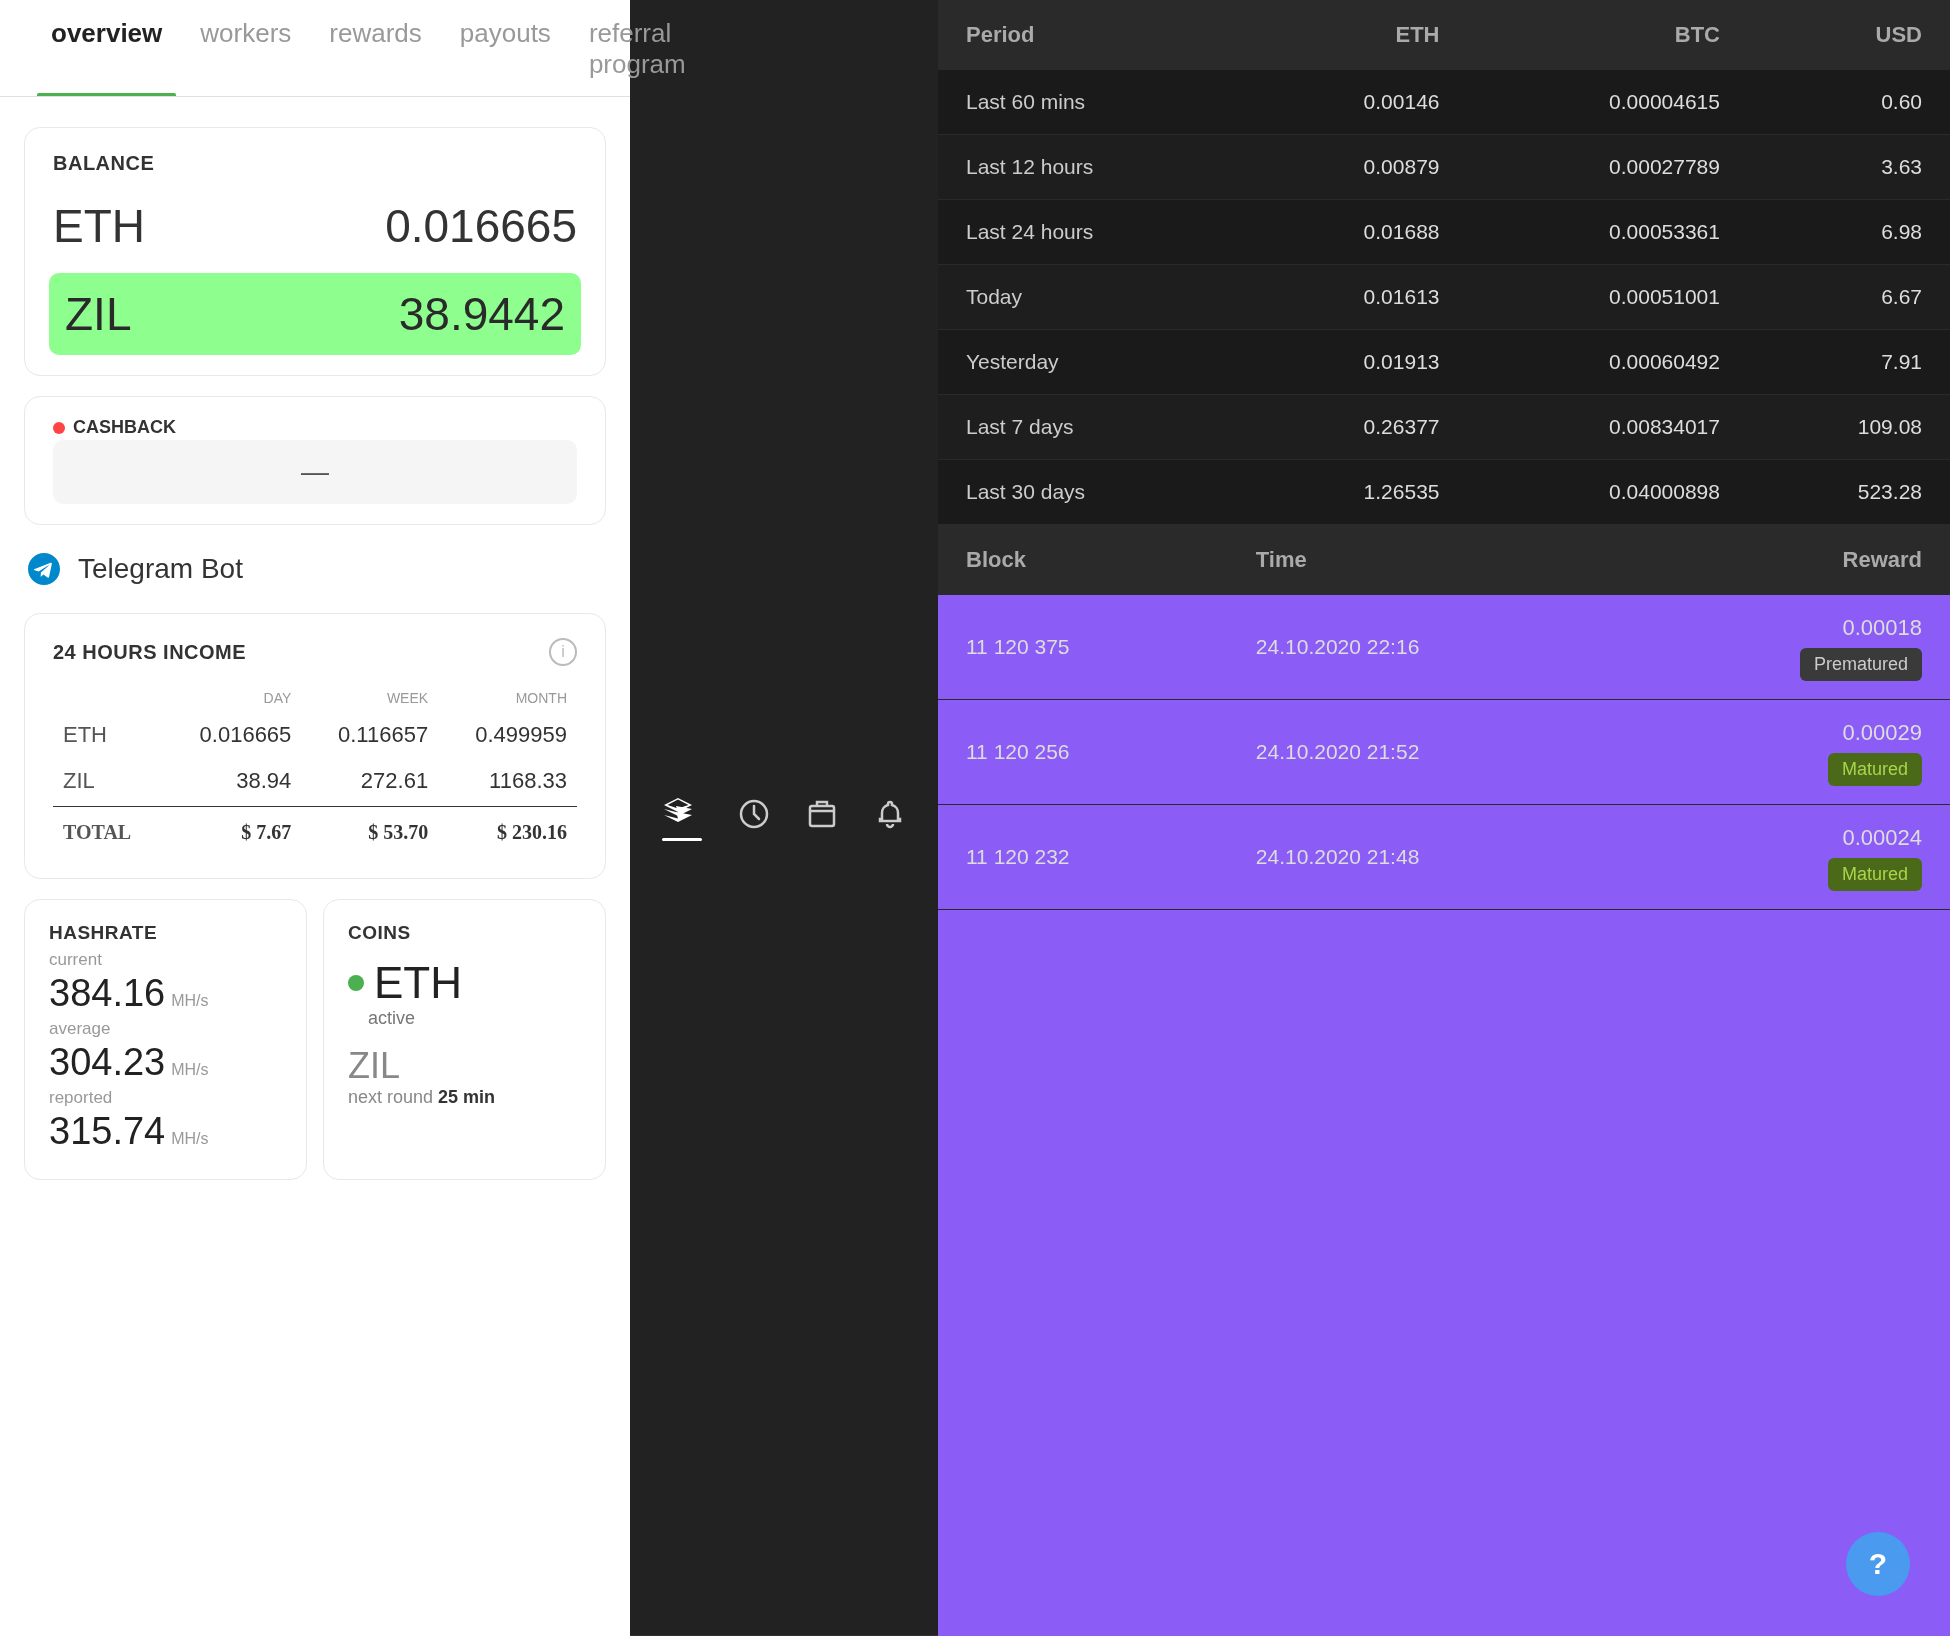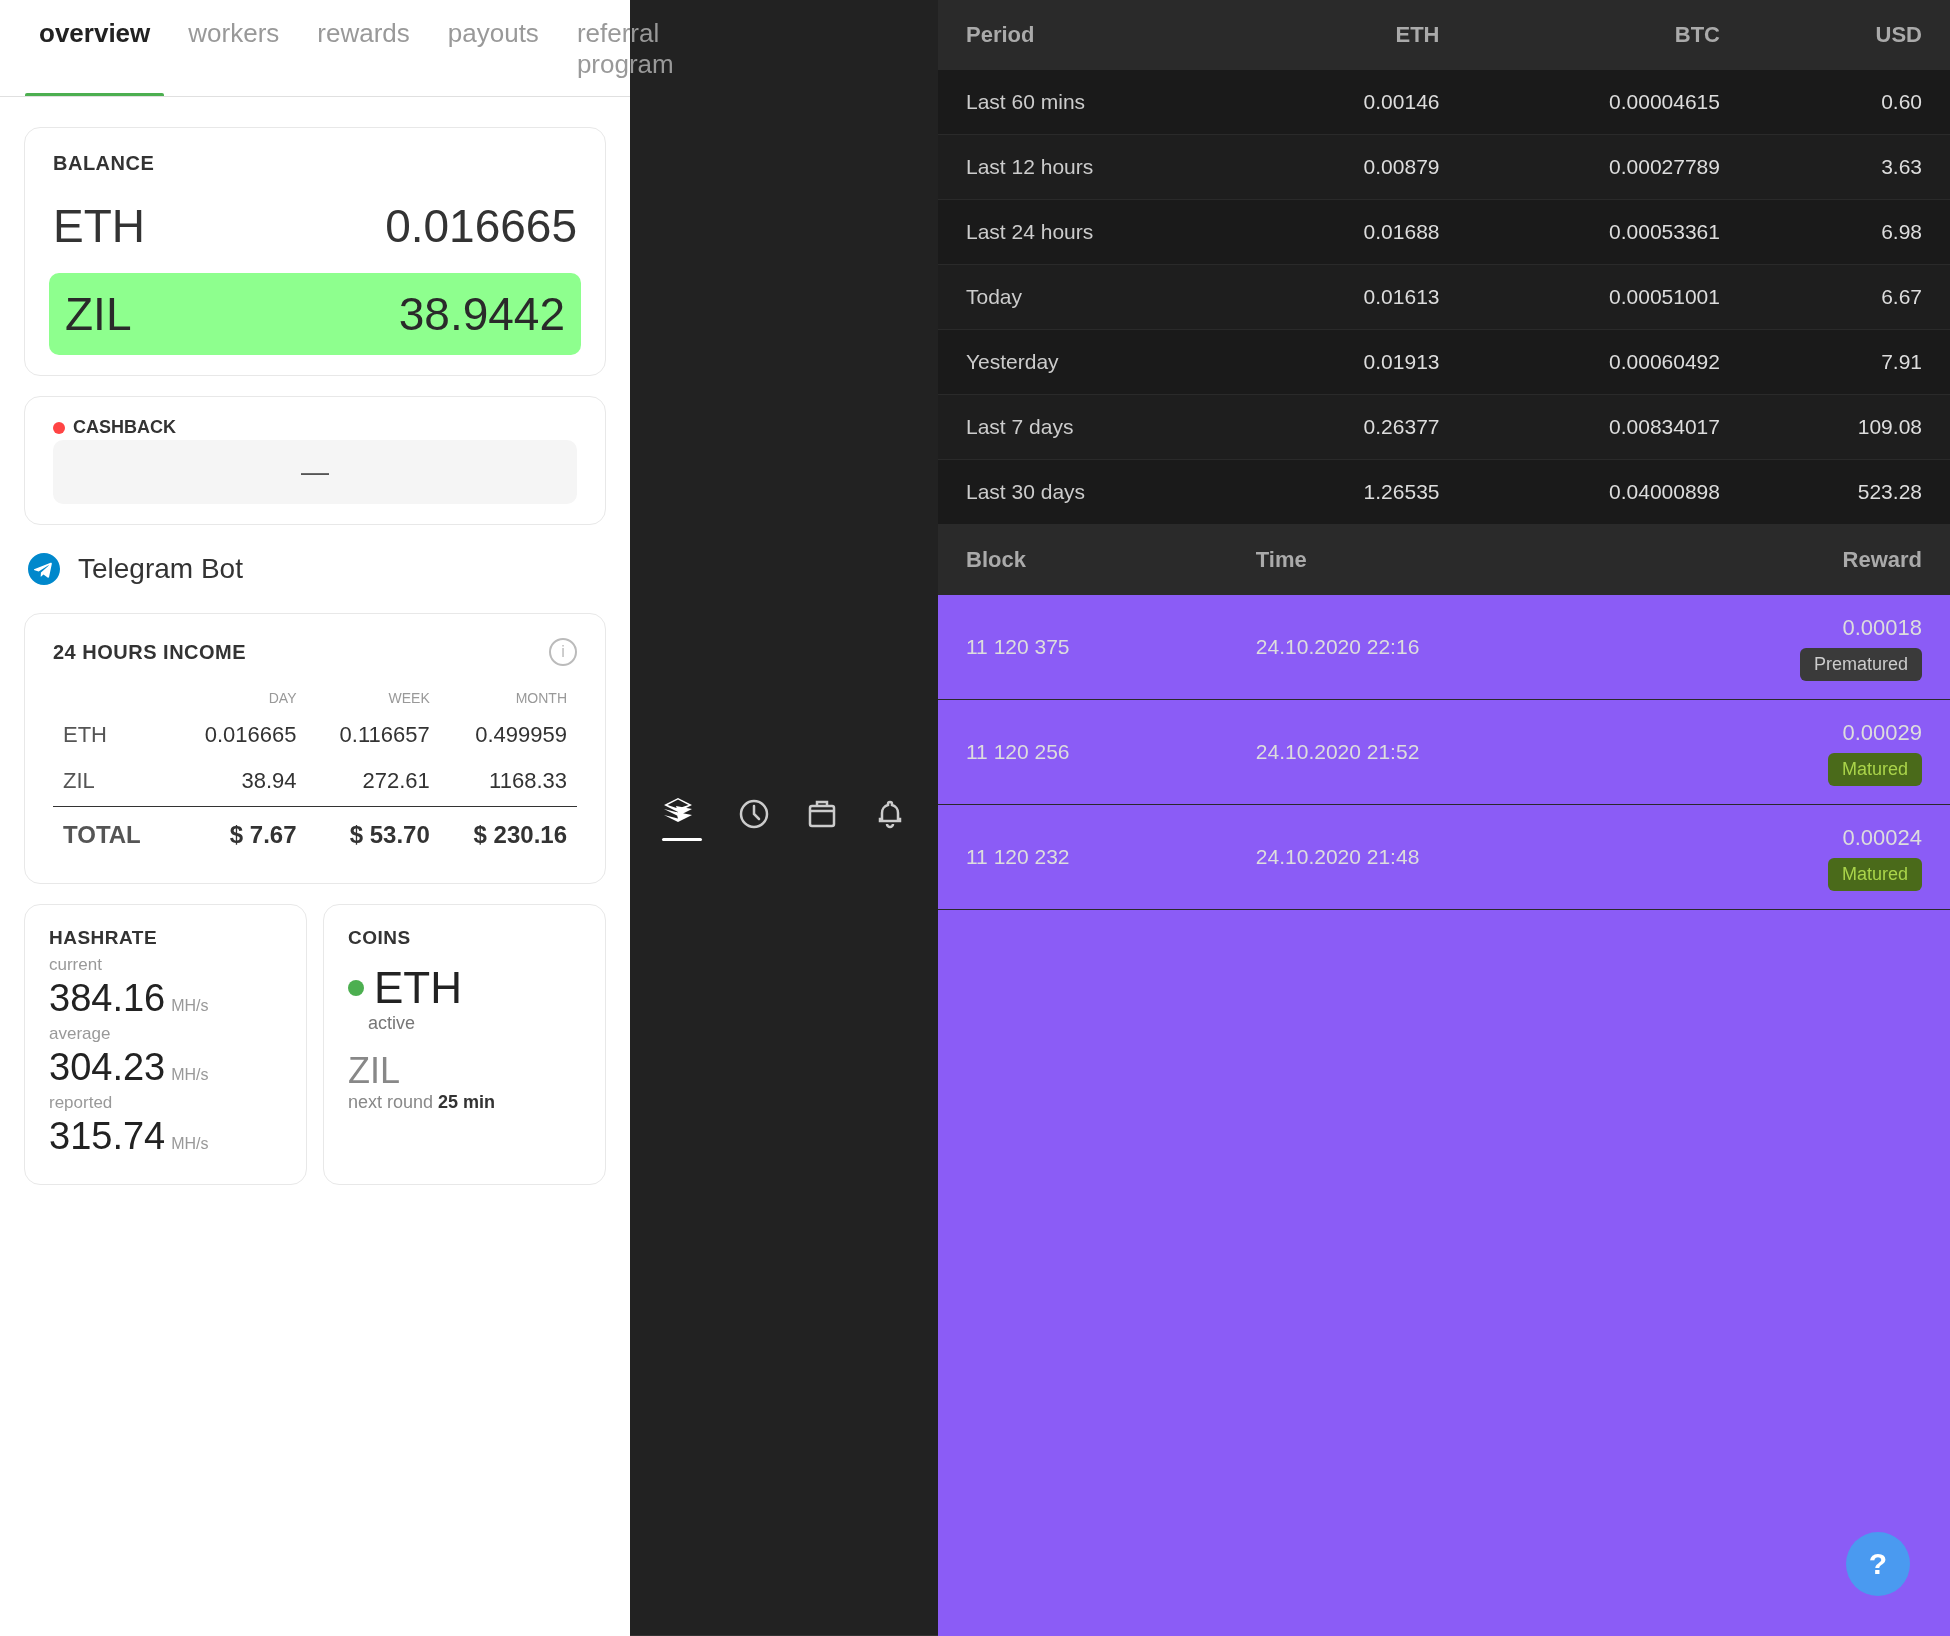--- a/index.html
+++ b/index.html
@@ -19,21 +19,21 @@
       background: #fff;
       display: flex;
       flex-direction: column;
       padding: 0;
     }
 
     
     .nav-tabs {
       display: flex;
       border-bottom: 1px solid #e0e0e0;
-      padding: 0 25px;
+      padding: 0 37px;
       gap: 10px;
     }
     .nav-tab {
       padding: 18px 14px 16px;
       font-size: 26px;
       color: #999;
       cursor: pointer;
       position: relative;
       font-weight: 400;
     }
@@ -212,22 +212,23 @@
       text-align: left;
       font-weight: 500;
       color: #555;
     }
     .income-table tr.zil-row td {
       border-bottom: 1.5px solid #333;
       padding-bottom: 12px;
     }
     .income-table tr.total-row td {
       font-weight: 600;
-      font-size: 24px;
+      font-size: 20px;
       padding-top: 14px;
+      font-family: Liberation Serif, serif;
     }
 
     
     .bottom-cards {
       display: flex;
       gap: 16px;
     }
     .hashrate-card {
       flex: 1;
       background: #fff;

